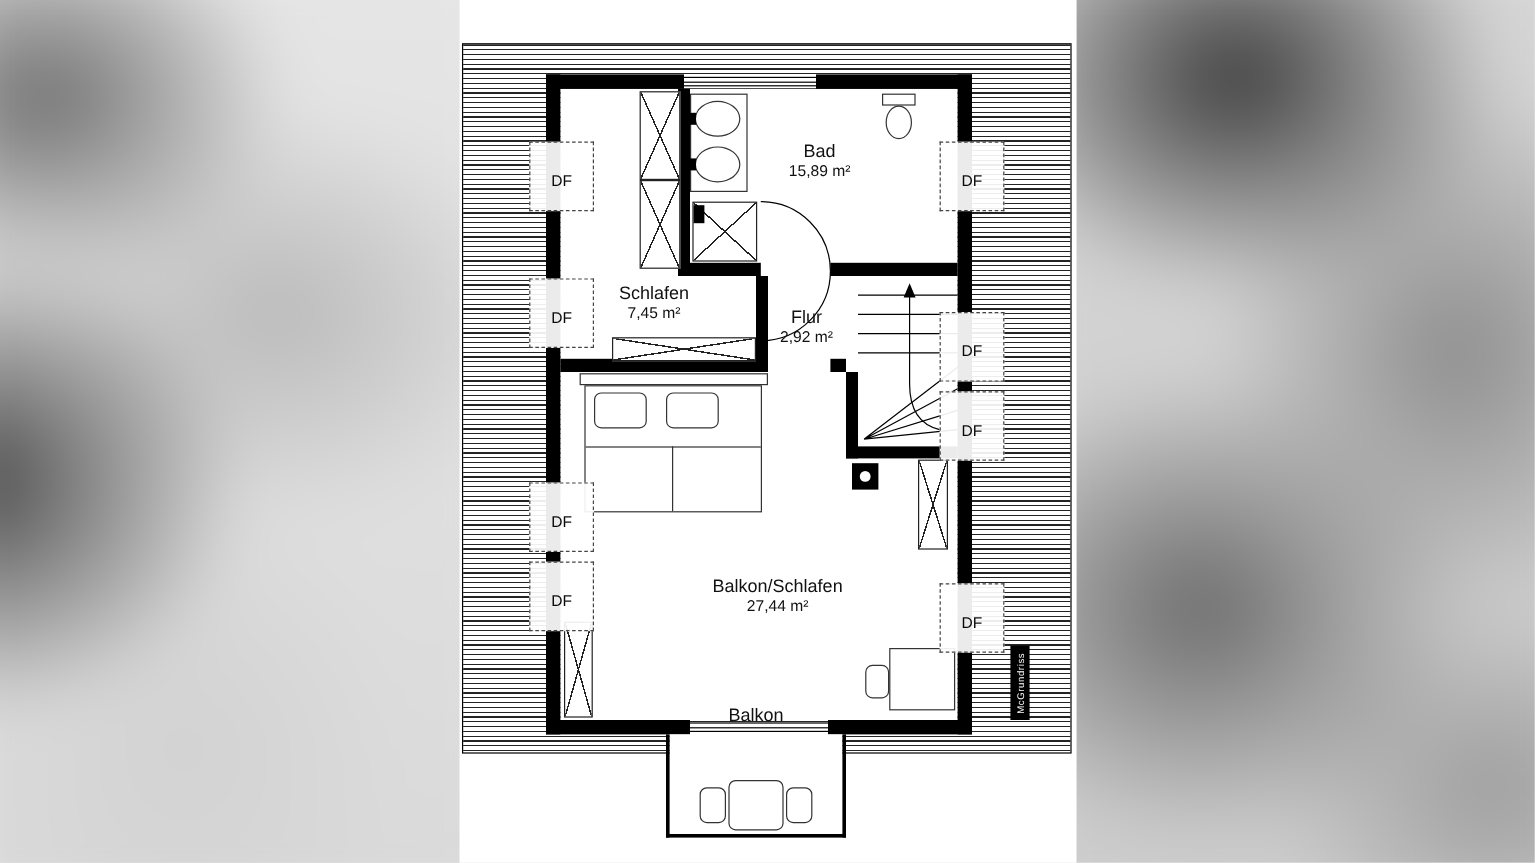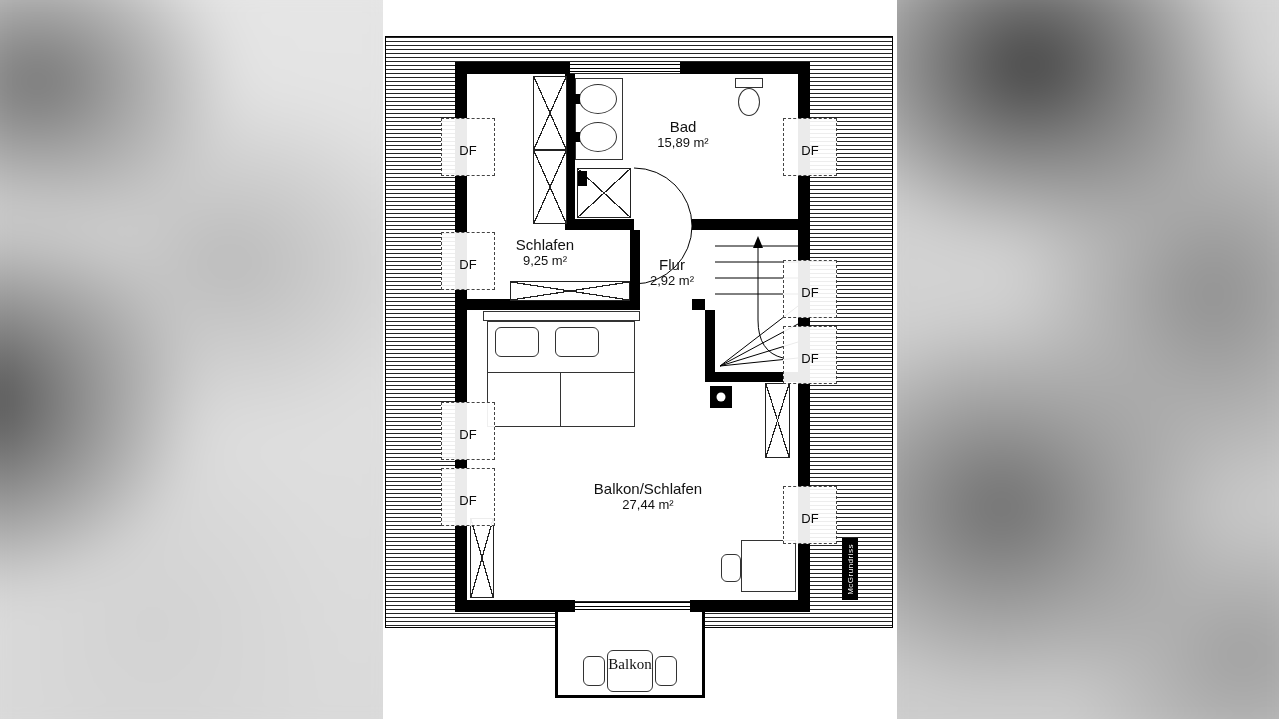--- a/index.html
+++ b/index.html
@@ -173,39 +173,39 @@
   <div class="df" style="left:400px;top:486px;width:54px;height:58px;">
       <span>DF</span>
     </div>
 
   <div class="rlabel" style="left:300px;top:118px;">
     <div class="rname">Bad</div>
     <div class="rarea">15,89 m²</div>
   </div>
   <div class="rlabel" style="left:162px;top:236px;">
     <div class="rname">Schlafen</div>
-    <div class="rarea">9,25 m²</div>
+    <div class="rarea">7,45 m²</div>
   </div>
   <div class="rlabel" style="left:289px;top:256px;">
     <div class="rname">Flur</div>
     <div class="rarea">2,92 m²</div>
   </div>
   <div class="rlabel" style="left:265px;top:480px;">
     <div class="rname">Balkon/Schlafen</div>
     <div class="rarea">27,44 m²</div>
   </div>
 
   <div class="interior" style="left:175px;top:612px;width:144px;height:84px;"></div>
   <div class="wall" style="left:172px;top:612px;width:3px;height:86px;"></div>
   <div class="wall" style="left:319px;top:612px;width:3px;height:86px;"></div>
   <div class="wall" style="left:172px;top:695px;width:150px;height:3px;"></div>
   <div class="tl round" style="left:224px;top:650px;width:46px;height:42px;"></div>
   <div class="tl round" style="left:200px;top:656px;width:22px;height:30px;"></div>
   <div class="tl round" style="left:272px;top:656px;width:22px;height:30px;"></div>
-  <div class="rlabel" style="left:247px;top:656px;font-family:Liberation Serif, serif;">
+  <div class="rlabel" style="left:247px;top:588px;">
     <div class="rname">Balkon</div>
   </div>
 
   <div class="watermark" style="left:459px;top:538px;width:16px;height:62px;">
     <span>McGrundriss</span>
   </div>
 
 </div>
 
 </body></html>

